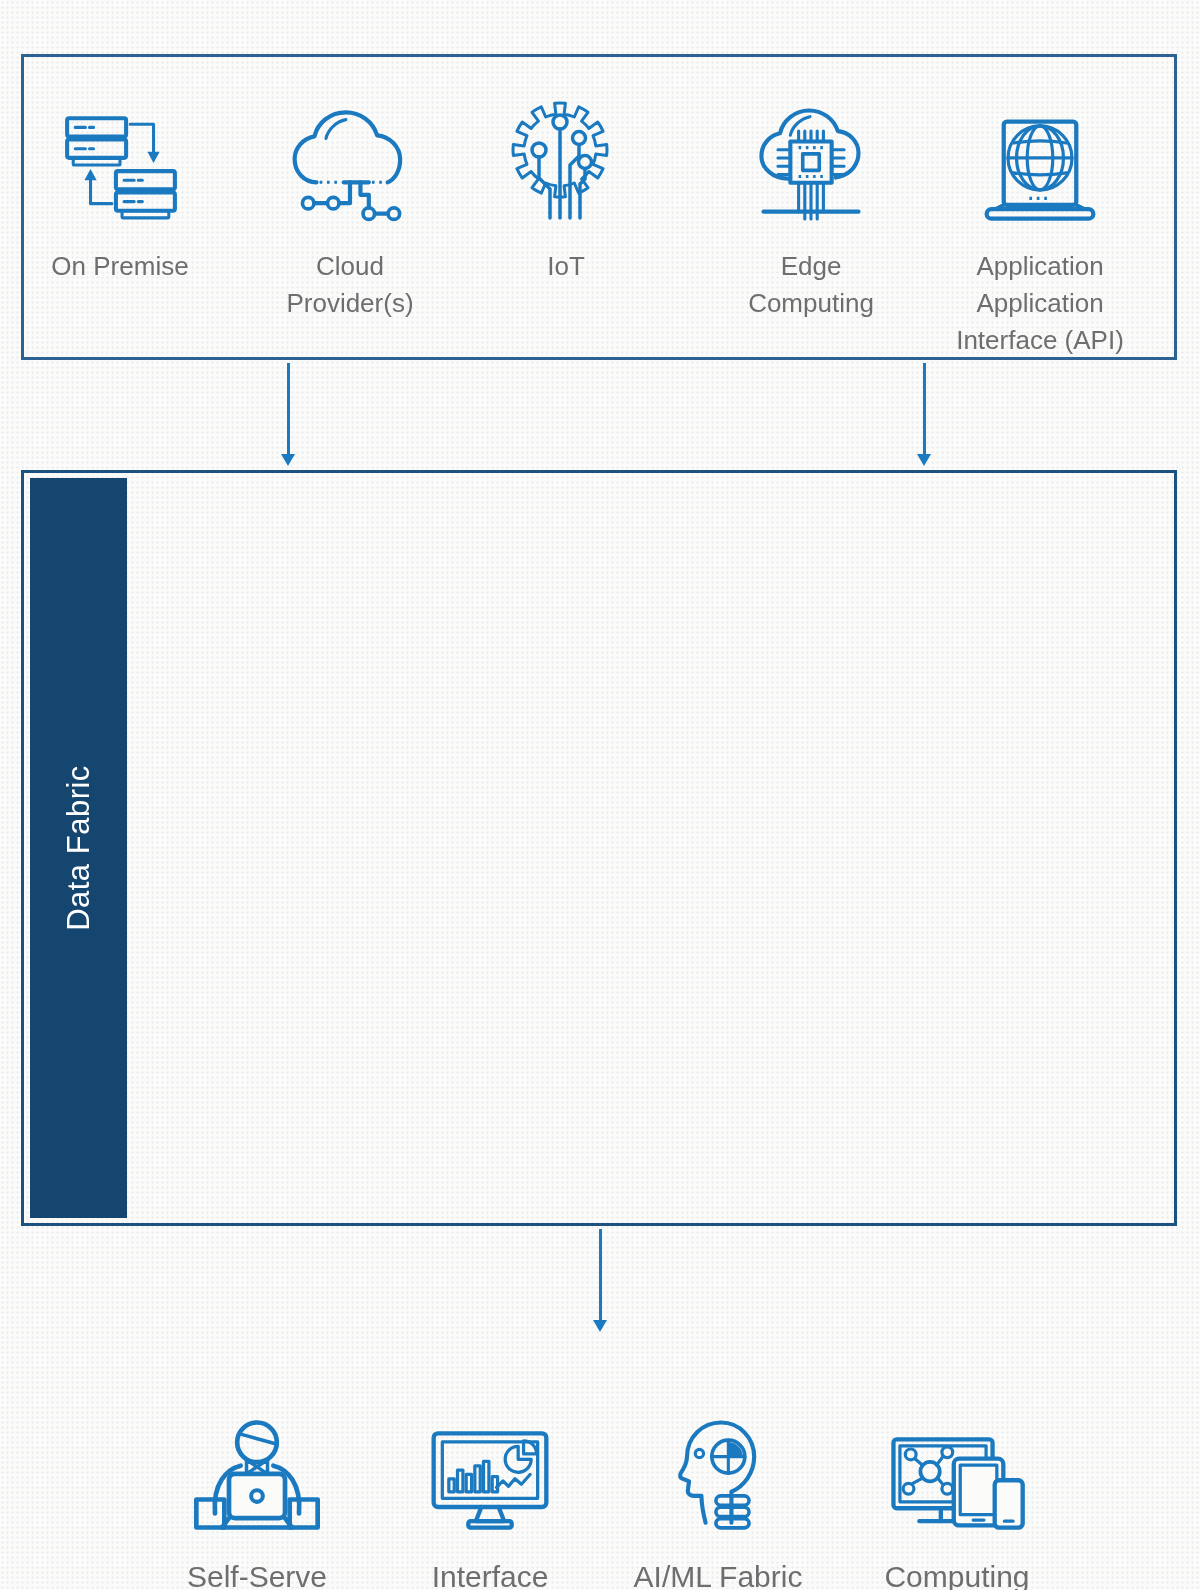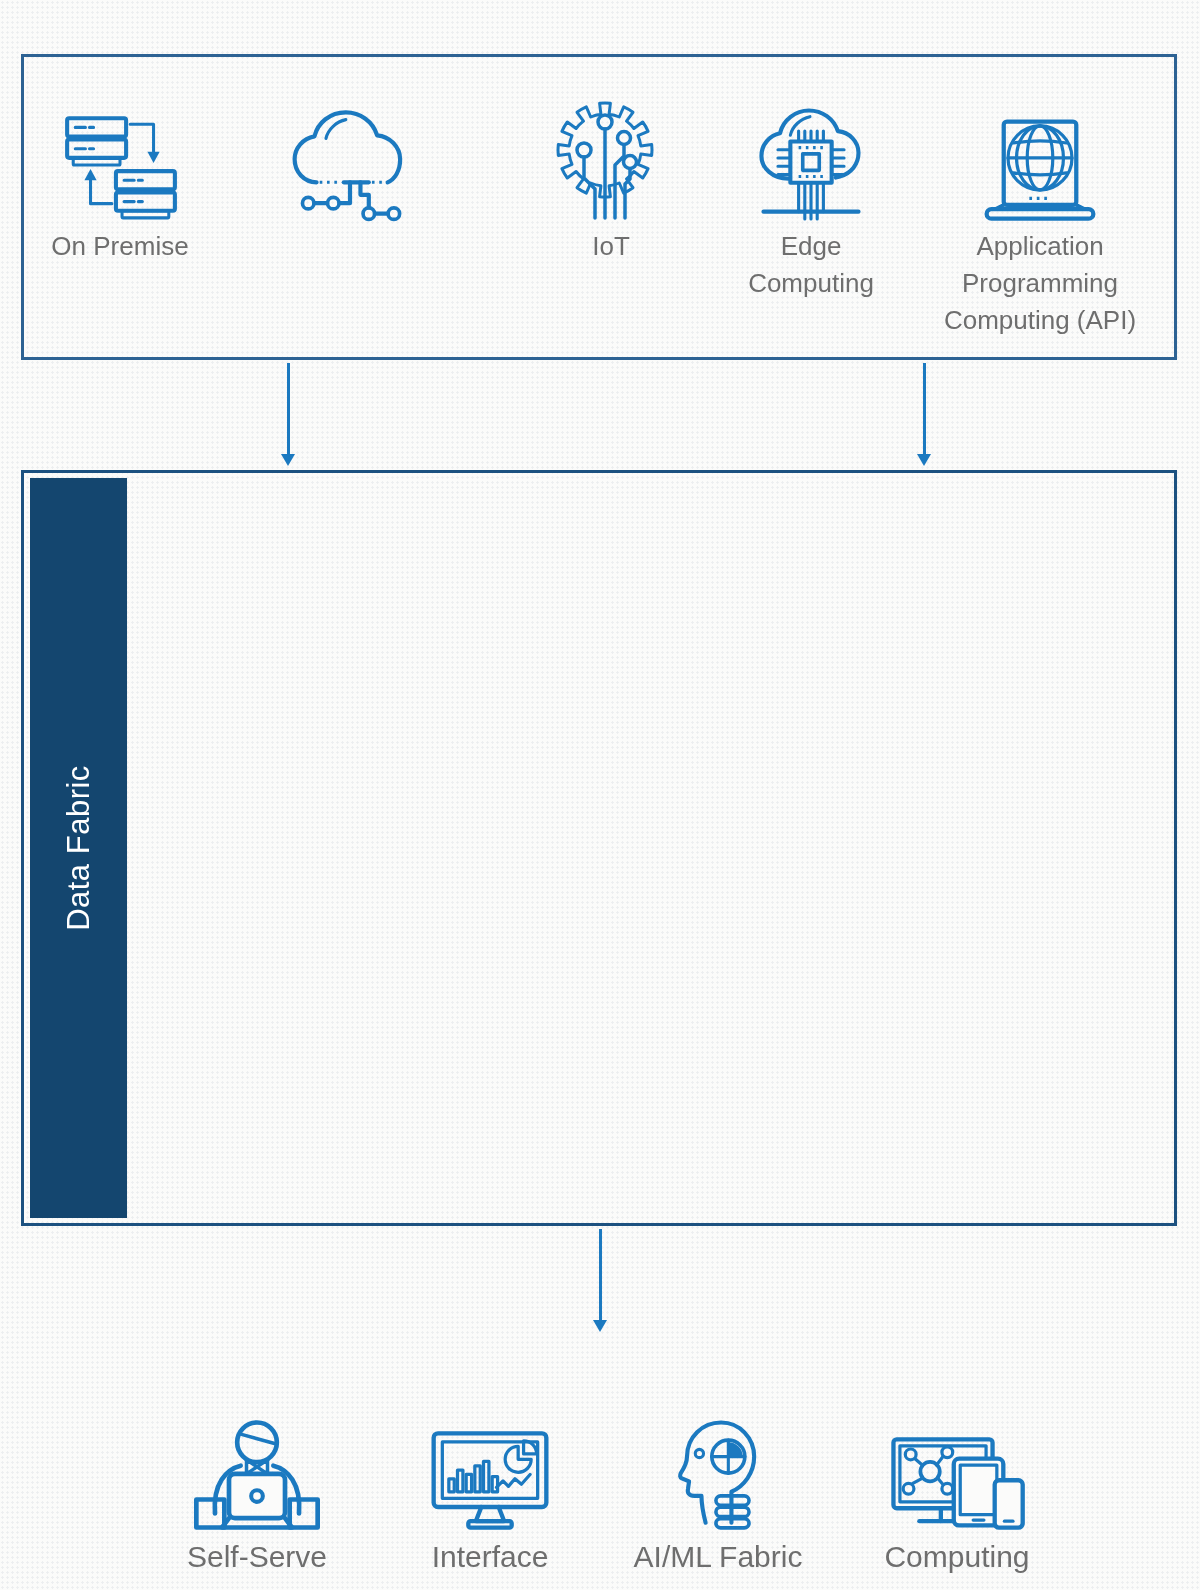--- a/index.html
+++ b/index.html
@@ -14,27 +14,27 @@
   #sources-box{left:21px;top:54px;width:1150px;height:300px;}
   #fabric-box{left:21px;top:470px;width:1150px;height:750px;border-color:#1c5180;}
   .fabric-bar{
     position:absolute;left:30px;top:478px;width:97px;height:740px;
     background:#14466f;display:flex;align-items:center;justify-content:center;
   }
   .fabric-label{
     color:#ffffff;font-size:31px;letter-spacing:0.5px;white-space:nowrap;
     transform:rotate(-90deg);
   }
-  .item{position:absolute;display:flex;flex-direction:column;align-items:center;}
+  .item{position:absolute;display:flex;flex-direction:column;align-items:center;gap:20px;}
   .icon-wrap{height:138px;display:flex;align-items:flex-end;justify-content:center;}
   .item .label{margin-top:6px;font-size:26px;line-height:37px;color:#6e6e6e;text-align:center;}
   .consumer .label{font-size:30px;line-height:38px;margin-top:8px;}
   #src-0{left:20px;top:84px;width:200px;}
   #src-1{left:270px;top:84px;width:160px;}
-  #src-2{left:561px;top:84px;width:100px;}
+  #src-2{left:516px;top:84px;width:100px;}
   #src-3{left:726px;top:84px;width:170px;justify-content:center;}
   #src-4{left:930px;top:84px;width:220px;}
   #con-0{left:137px;top:1392px;width:240px;}
   #con-1{left:370px;top:1392px;width:240px;}
   #con-2{left:598px;top:1392px;width:240px;}
   #con-3{left:837px;top:1392px;width:240px;}
   .arrow{position:absolute;width:3px;background:#1b79c0;}
   .arrow::after{
     content:"";position:absolute;left:-6px;bottom:-11px;
     border-left:7.5px solid transparent;border-right:7.5px solid transparent;
@@ -88,20 +88,21 @@
         <path class="s" d="M 60 74 V 94 H 50"></path>
         <circle class="s m" cx="44" cy="94" r="5.5"></circle>
         <path class="s" d="M 38 94 H 26"></path>
         <circle class="s m" cx="20" cy="94" r="5.5"></circle>
         <path class="s" d="M 70 74 V 86 H 78 V 98"></path>
         <circle class="s m" cx="78" cy="104" r="5.5"></circle>
         <path class="s" d="M 84 104 H 96"></path>
         <circle class="s m" cx="102" cy="104" r="5.5"></circle>
       </svg>
     </div>
+    <div class="label">Cloud Provider(s)</div>
   </div>
 
   <div class="item" id="src-2">
     <div class="icon-wrap">
       <svg width="120" height="122" viewBox="0 0 120 122">
         <path class="s t" d="M 89.8 45.9 L 89.8 45.9 L 100.7 44.6 A 47 47 0 0 1 100.7 55.4 L 89.8 54.1 A 36 36 0 0 1 87.0 64.3 L 87.0 64.3 L 97.1 68.7 A 47 47 0 0 1 91.7 78.0 L 82.9 71.5 A 36 36 0 0 1 75.5 78.9 L 75.5 78.9 L 82.0 87.7 A 47 47 0 0 1 72.7 93.1 L 68.3 83.0 A 36 36 0 0 1 58.1 85.8 L 58.1 85.8 L 59.4 96.7 A 47 47 0 0 1 48.6 96.7 L 49.9 85.8 A 36 36 0 0 1 39.7 83.0 L 39.7 83.0 L 35.3 93.1 A 47 47 0 0 1 26.0 87.7 L 32.5 78.9 A 36 36 0 0 1 25.1 71.5 L 25.1 71.5 L 16.3 78.0 A 47 47 0 0 1 10.9 68.7 L 21.0 64.3 A 36 36 0 0 1 18.2 54.1 L 18.2 54.1 L 7.3 55.4 A 47 47 0 0 1 7.3 44.6 L 18.2 45.9 A 36 36 0 0 1 21.0 35.7 L 21.0 35.7 L 10.9 31.3 A 47 47 0 0 1 16.3 22.0 L 25.1 28.5 A 36 36 0 0 1 32.5 21.1 L 32.5 21.1 L 26.0 12.3 A 47 47 0 0 1 35.3 6.9 L 39.7 17.0 A 36 36 0 0 1 49.9 14.2 L 49.9 14.2 L 48.6 3.3 A 47 47 0 0 1 59.4 3.3 L 58.1 14.2 A 36 36 0 0 1 68.3 17.0 L 68.3 17.0 L 72.7 6.9 A 47 47 0 0 1 82.0 12.3 L 75.5 21.1 A 36 36 0 0 1 82.9 28.5 L 82.9 28.5 L 91.7 22.0 A 47 47 0 0 1 97.1 31.3 L 87.0 35.7 A 36 36 0 0 1 89.8 45.9 Z"></path>
         <circle class="s m" cx="54" cy="22" r="7"></circle>
         <path class="s m" d="M 54 29 V 118"></path>
         <circle class="s m" cx="33" cy="50" r="7"></circle>
         <path class="s m" d="M 33 57 V 78 L 44 89 V 118"></path>
@@ -139,21 +140,21 @@
         <circle class="s t" cx="60" cy="42" r="30"></circle>
         <ellipse class="s t" cx="60" cy="42" rx="12" ry="30"></ellipse>
         <ellipse class="s t" cx="60" cy="42" rx="22" ry="30"></ellipse>
         <path class="s t" d="M 30 42 H 90"></path>
         <path class="s t" d="M 35 28 Q 60 24 85 28 M 35 56 Q 60 60 85 56"></path>
         <path class="s dots" d="M 50 80 H 70"></path>
         <path class="s m" d="M 26 86 L 18 90 M 94 86 L 102 90"></path>
         <rect class="s" x="10" y="90" width="100" height="9" rx="4.5"></rect>
       </svg>
     </div>
-    <div class="label">Application Programming Computing (API)</div>
+    <div class="label">Application Application Interface (API)</div>
   </div>
 
   <div class="arrow" id="arrow-1"></div>
   <div class="arrow" id="arrow-2"></div>
 
   <div class="box" id="fabric-box"></div>
   <div class="fabric-bar">
     <div class="fabric-label">Data Fabric</div>
   </div>
 

